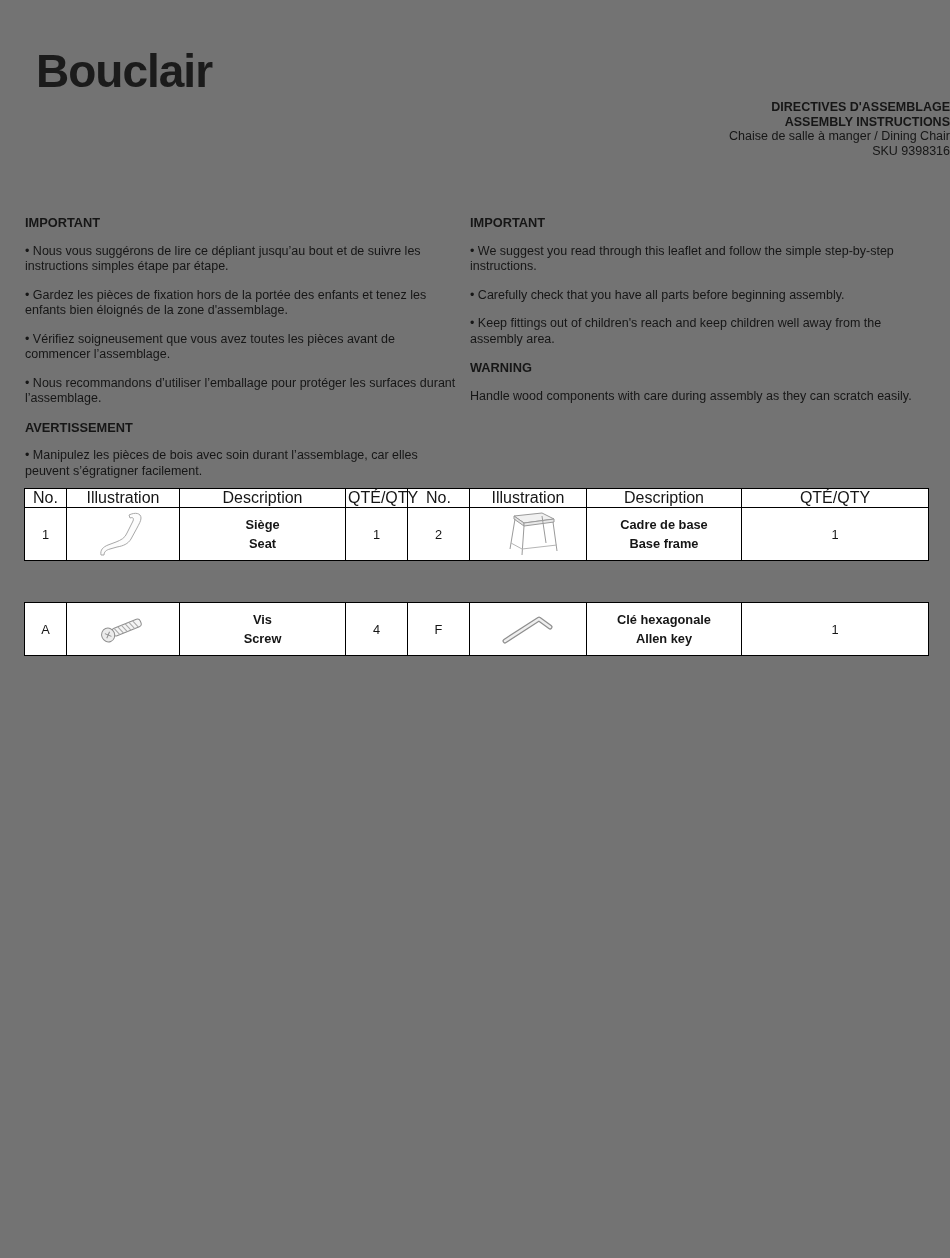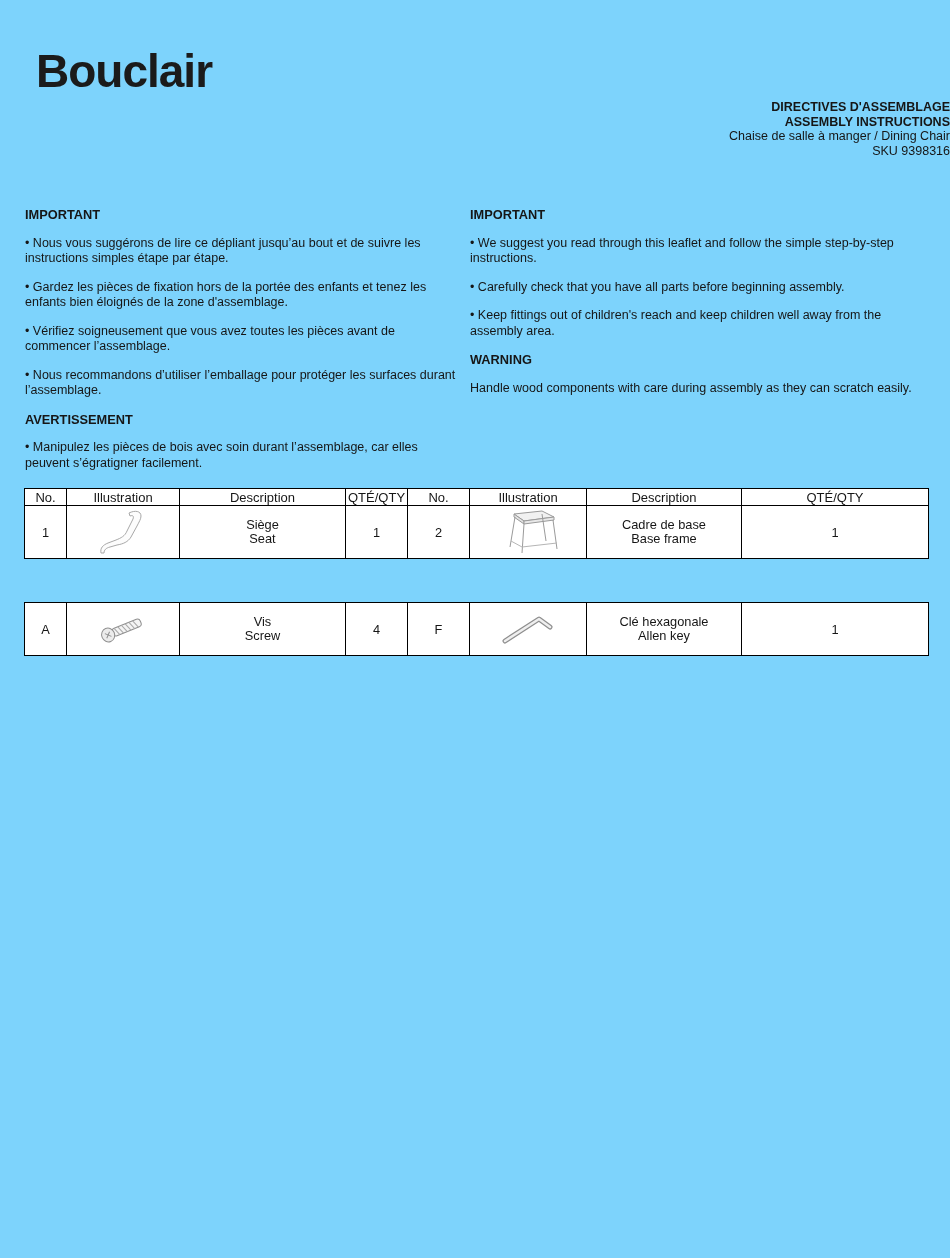--- a/index.html
+++ b/index.html
@@ -1,38 +1,38 @@
 <!DOCTYPE html>
 <html><head>
 <meta charset="utf-8">
 <style>
   html,body{margin:0;padding:0;background:#ffffff;}
-  .page{position:relative;width:950px;height:1258px;background:#7dd3fc;
+  .page{position:relative;width:950px;height:1258px;background:#737373;
         font-family:"Liberation Sans",sans-serif;color:#161616;overflow:hidden;}
 
   .logo{position:absolute;left:36px;top:44px;font-size:46px;font-weight:700;
         letter-spacing:-1px;color:#1b1b1b;}
 
   .doc-header{position:absolute;top:100px;left:0;width:950px;text-align:right;
               font-size:12.5px;line-height:14.6px;}
   .doc-header .bold{font-weight:700;}
 
   .col{position:absolute;top:203px;font-size:12.5px;line-height:15.5px;}
   .col-left{left:25px;width:438px;}
   .col-right{left:470px;width:448px;}
-  .col .heading{font-weight:700;margin:4px 0 13px 0;font-size:12.8px;}
+  .col .heading{font-weight:700;margin:12px 0 13px 0;font-size:12.8px;}
   .col p{margin:8px 0 13px 0;}
 
   table.parts{position:absolute;left:24px;width:904px;border-collapse:collapse;
               table-layout:fixed;font-size:12.8px;background:#fff;}
-  .parts th{border:1px solid #000;font-weight:400;font-size:13px;height:16px;
+  .parts th{border:1px solid #000;font-weight:400;font-size:16px;height:16px;
             padding:0 2px;text-align:center;}
   .parts td{border:1px solid #000;text-align:center;vertical-align:middle;
             height:52px;padding:0 2px;}
-  .desc{white-space:pre-line;line-height:14px;}
+  .desc{white-space:pre-line;line-height:19px;font-weight:bold;}
   .illus svg{display:block;margin:0 auto;}
 </style>
 </head>
 <body>
 
 <div class="page">
 
   <div class="logo">Bouclair</div>
 
   <div class="doc-header">

